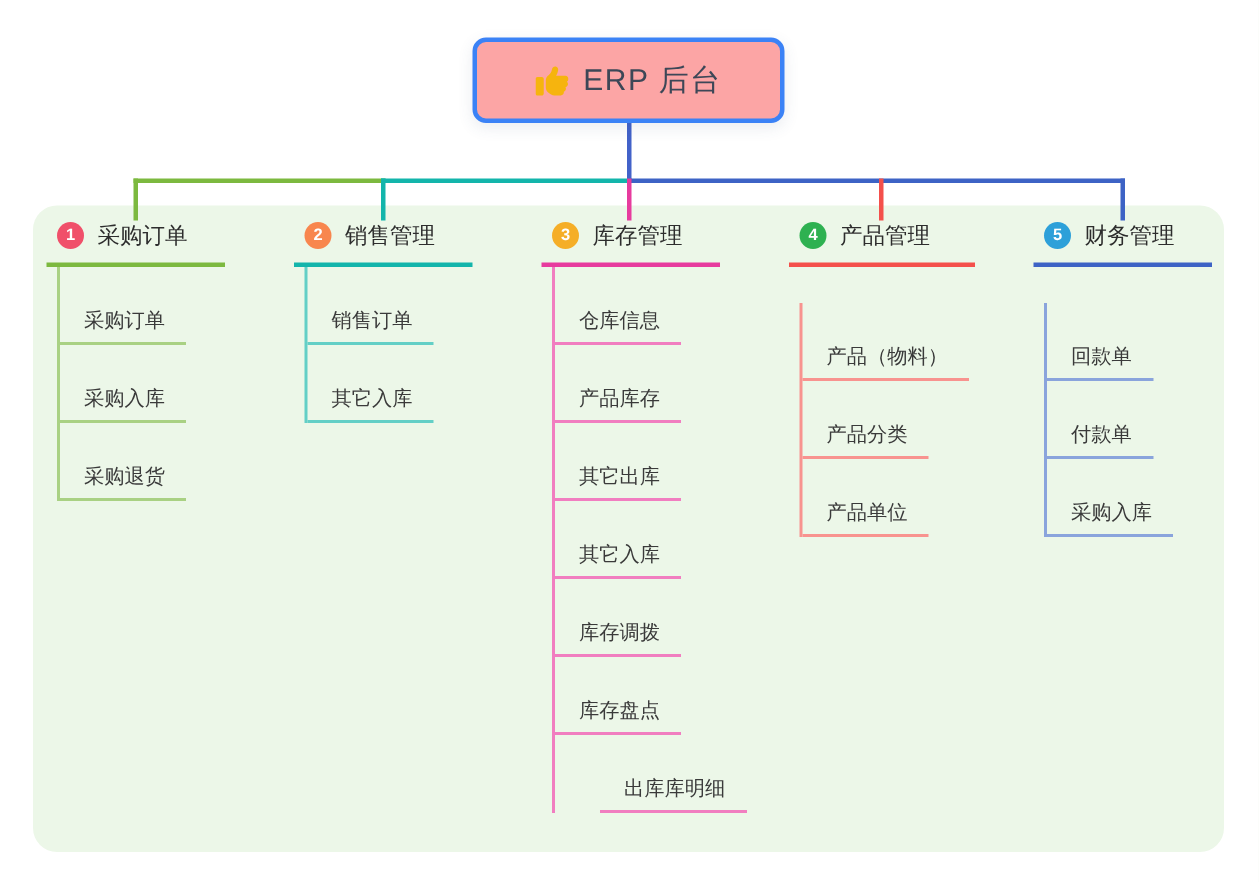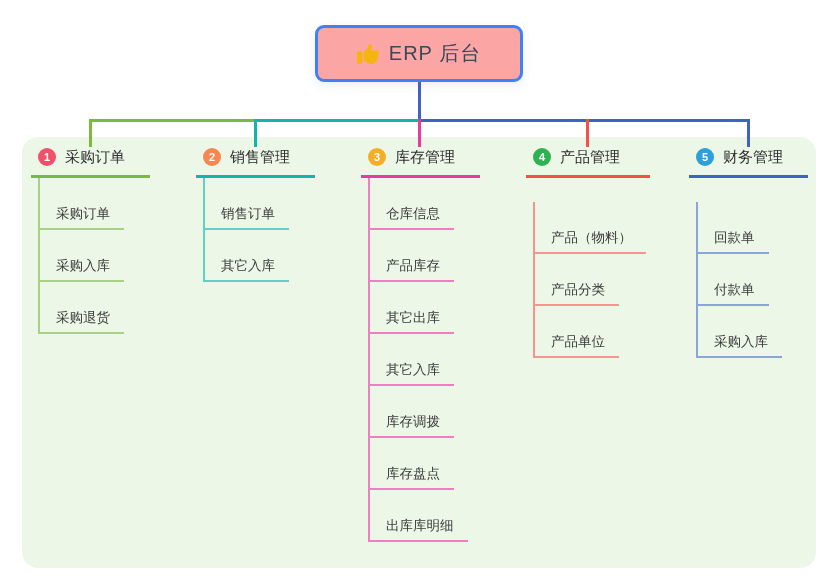--- a/index.html
+++ b/index.html
@@ -87,21 +87,21 @@
       <span class="badge" style="background-color: rgb(245, 174, 39);">3</span>
       <span class="branch-label">库存管理</span>
     </div>
     <div class="children" style="border-left-color: rgb(241, 126, 192);">
       <div class="child" style="border-bottom-color: rgb(241, 126, 192);">仓库信息</div>
       <div class="child" style="border-bottom-color: rgb(241, 126, 192);">产品库存</div>
       <div class="child" style="border-bottom-color: rgb(241, 126, 192);">其它出库</div>
       <div class="child" style="border-bottom-color: rgb(241, 126, 192);">其它入库</div>
       <div class="child" style="border-bottom-color: rgb(241, 126, 192);">库存调拨</div>
       <div class="child" style="border-bottom-color: rgb(241, 126, 192);">库存盘点</div>
-      <div class="child" style="border-bottom-color: rgb(241, 126, 192);">出库库明细</div>
+      <div class="child" style="border-bottom-color: rgb(241, 126, 192); margin-left: 30px;">出库库明细</div>
     </div>
   </div>
 
   <div class="branch" style="left:526px;">
     <div class="branch-header" style="width: 124px; border-bottom-color: rgb(244, 80, 75);">
       <span class="badge" style="background-color: rgb(46, 177, 81);">4</span>
       <span class="branch-label">产品管理</span>
     </div>
     <div class="children" style="border-left-color: rgb(248, 147, 143); margin-top: 24px;">
       <div class="child" style="border-bottom-color: rgb(248, 147, 143);">产品（物料）</div>

